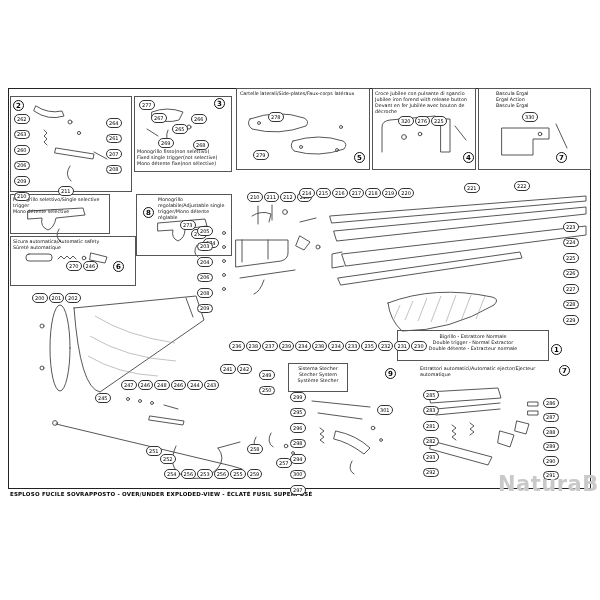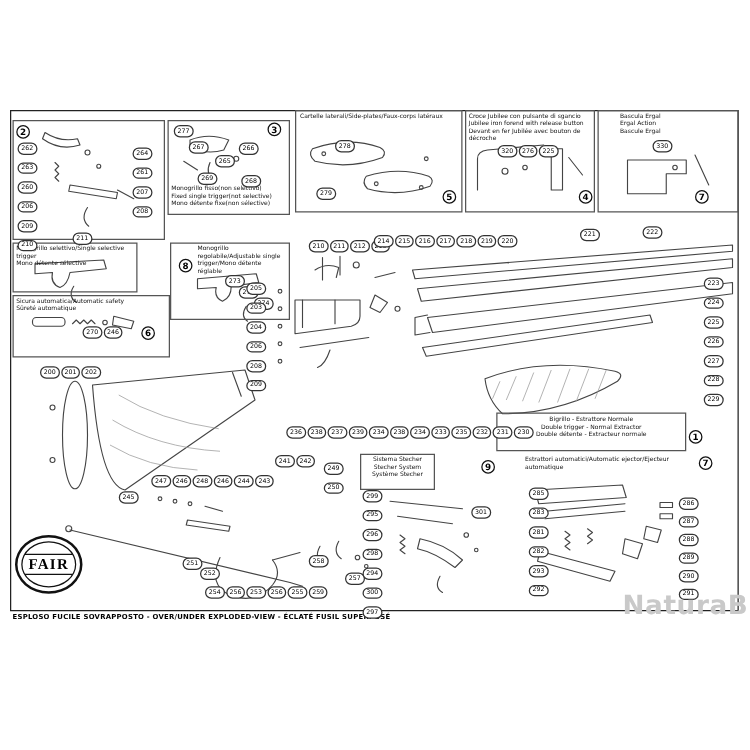--- a/index.html
+++ b/index.html
@@ -352,19 +352,16 @@
     </div>
   <div class="pcol" style="left:543px;top:398px;gap:5px">
       <span class="p">286</span>
       <span class="p">287</span>
       <span class="p">288</span>
       <span class="p">289</span>
       <span class="p">290</span>
       <span class="p">291</span>
     </div>
 
-  <div class="fair">
-    <span>FAIR</span>
-  </div>
   <div class="caption">ESPLOSO FUCILE SOVRAPPOSTO - OVER/UNDER EXPLODED-VIEW - ÉCLATÉ FUSIL SUPERPOSÉ</div>
   <div class="watermark">NaturaBuy</div>
 
 </div>
 
 </body></html>

